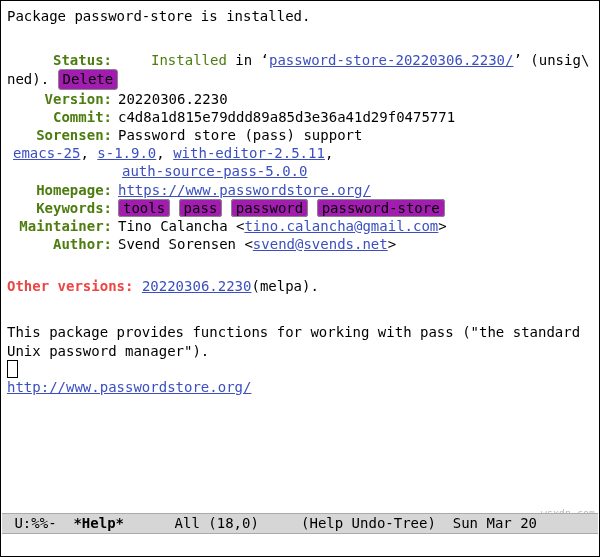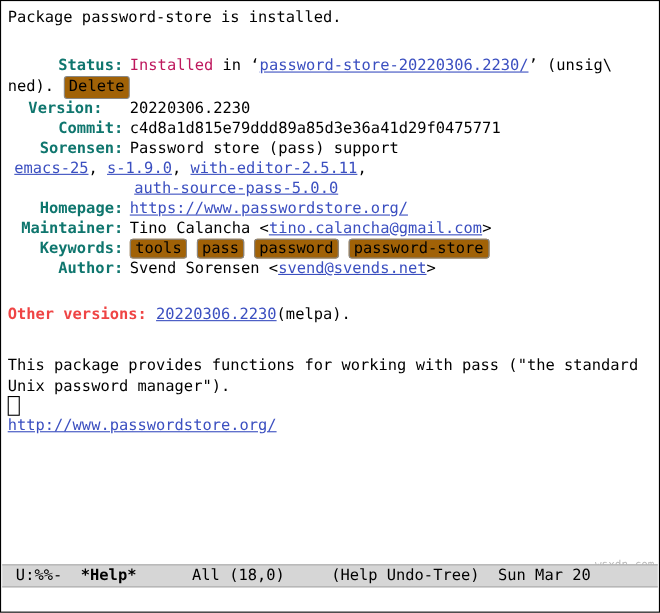--- a/index.html
+++ b/index.html
@@ -25,49 +25,49 @@
   .header-line {
     margin-bottom: 12px;
   }
   .field-row {
     display: flex;
     flex-wrap: wrap;
     align-items: baseline;
   }
   .label {
     font-weight: bold;
-    color: #0f766e;
+    color: #4d7c0f;
     display: inline-block;
     text-align: right;
   }
   .other-label {
     font-weight: bold;
     color: #ef4444;
   }
   .w-status   { width: 105px; }
-  .w-version  { width: 105px; text-align: center; }
+  .w-version  { width: 105px; }
   .w-commit   { width: 105px; }
   .w-summary  { width: 105px; }
   .w-requires { width: 105px; }
   .w-homepage { width: 105px; }
   .w-keywords { width: 105px; }
   .w-maint    { width: 105px; }
   .w-author   { width: 105px; }
   .value {
     padding-left: 6px;
   }
-  .installed { color: #be185d; }
+  .installed { color: #4d7c0f; margin-left: 33px; }
   .link {
     color: #3b4fc0;
     text-decoration: underline;
     cursor: pointer;
     margin-top: 24px;
   }
   .btn {
-    background: #a16207;
+    background: #a21caf;
     border: 1px solid #888;
     border-radius: 3px;
     padding: 0 4px;
     cursor: pointer;
     font-family: inherit;
     font-size: inherit;
   }
   .req-indent {
     margin-left: 115px;
   }
@@ -165,34 +165,34 @@
   
   <div class="field-row">
     <span class="label w-homepage">Homepage:</span>
     <span class="value">
       <span class="link">https://www.passwordstore.org/</span>
     </span>
   </div>
 
   
   <div class="field-row">
-    <span class="label w-maint">Maintainer:</span>
-    <span class="value">
-      <span>Tino Calancha &lt;</span><span class="link">tino.calancha@gmail.com</span><span>&gt;</span>
-    </span>
-  </div>
-
-  
-  <div class="field-row">
     <span class="label w-keywords">Keywords:</span>
     <span class="value">
       <span class="btn">tools</span>
       <span class="btn">pass</span>
       <span class="btn">password</span>
       <span class="btn">password-store</span>
+    </span>
+  </div>
+
+  
+  <div class="field-row">
+    <span class="label w-maint">Maintainer:</span>
+    <span class="value">
+      <span>Tino Calancha &lt;</span><span class="link">tino.calancha@gmail.com</span><span>&gt;</span>
     </span>
   </div>
 
   
   <div class="field-row">
     <span class="label w-author">Author:</span>
     <span class="value">
       <span>Svend Sorensen &lt;</span><span class="link">svend@svends.net</span><span>&gt;</span>
     </span>
   </div>

